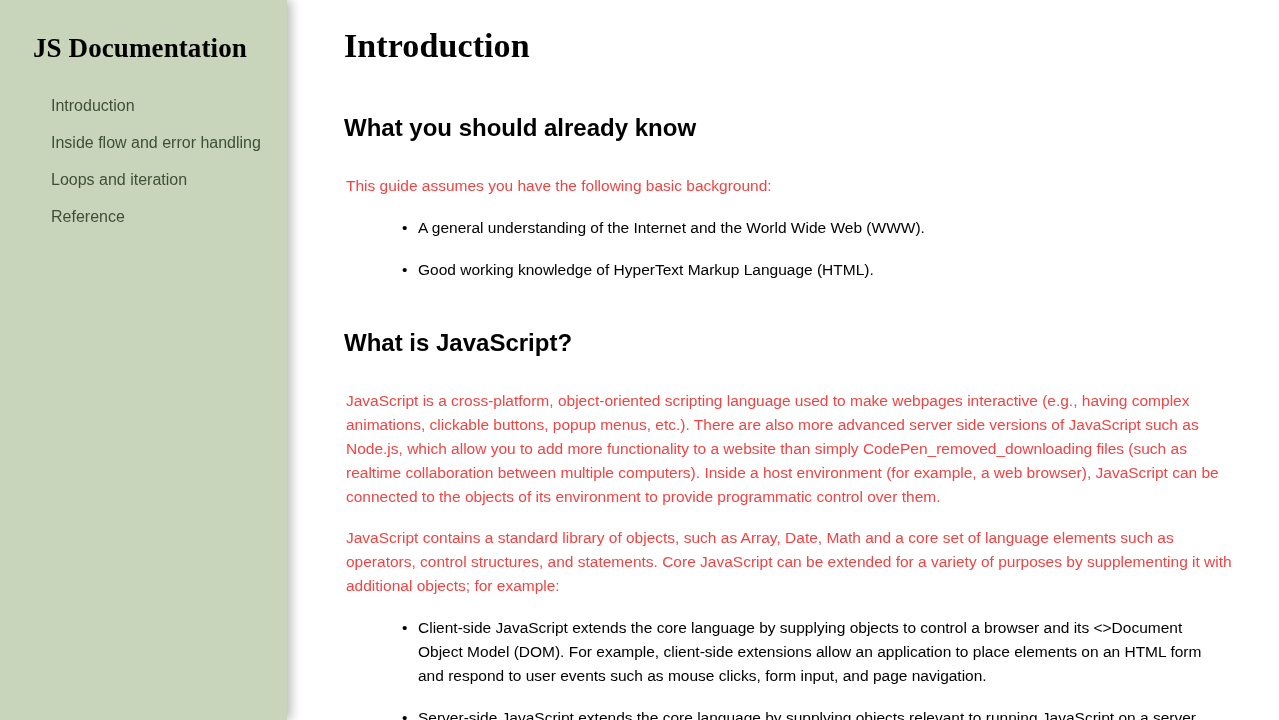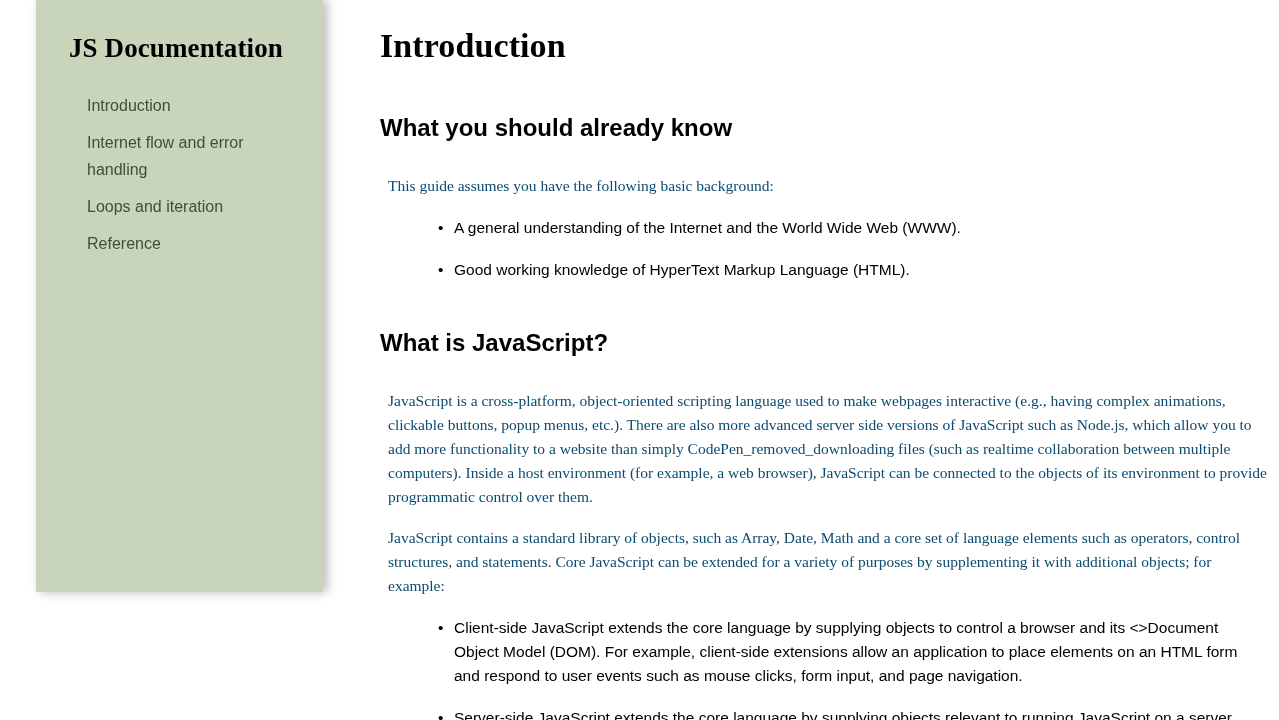--- a/index.html
+++ b/index.html
@@ -23,26 +23,25 @@
     display: flex;
     align-items: stretch;
     background: #ffffff;
   }
 
   
   #sidebar {
     position: relative;
     width: 287px;
     min-width: 287px;
-    height: 592px;
+    height: 720px;
     background: #c8d5bb;
     box-shadow: 4px 0 10px 0 rgba(0,0,0,0.28);
     z-index: 5;
     overflow: hidden;
-    margin-left: 36px;
   }
 
   #sidebar-title {
     font-family: "Liberation Serif", serif;
     font-weight: bold;
     font-size: 27px;
     line-height: 1.15;
     color: #000000;
     margin: 0;
     padding: 33px 0 0 33px;
@@ -101,26 +100,26 @@
     font-family: "Liberation Sans", sans-serif;
     font-weight: bold;
     font-size: 24px;
     line-height: 1.25;
     margin: 46px 0 0 0;
     padding: 0;
     color: #000000;
   }
 
   p.body-text {
-    font-family: Liberation Serif, serif;
+    font-family: Liberation Sans, sans-serif;
     font-size: 15.5px;
     line-height: 24px;
-    margin: 31px 0 0 8px;
-    padding: 0;
-    color: #0c4a6e;
+    margin: 31px 0 0 2px;
+    padding: 0;
+    color: #ef4444;
   }
 
   p.body-text.tight {
     margin-top: 17px;
   }
 
   ul.body-list {
     list-style: none;
     margin: 16px 0 0 0;
     padding: 0 0 0 40px;
@@ -152,21 +151,21 @@
 <div id="page">
 
   <nav id="sidebar">
     <h2 id="sidebar-title">JS Documentation</h2>
 
     <ul id="sidebar-nav">
       <li class="nav-item">
         <a class="nav-link" href="#">Introduction</a>
       </li>
       <li class="nav-item">
-        <a class="nav-link" href="#">Internet flow and error handling</a>
+        <a class="nav-link" href="#">Inside flow and error handling</a>
       </li>
       <li class="nav-item">
         <a class="nav-link" href="#">Loops and iteration</a>
       </li>
       <li class="nav-item">
         <a class="nav-link" href="#">Reference</a>
       </li>
     </ul>
   </nav>
 

